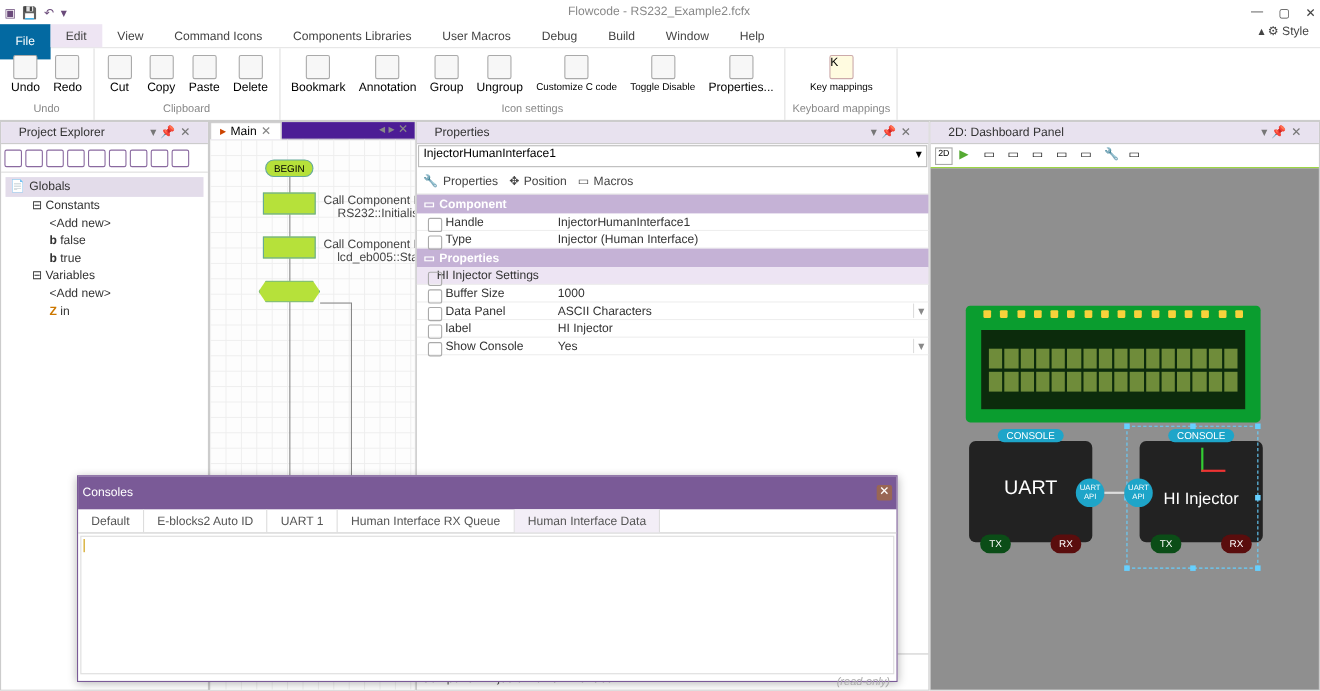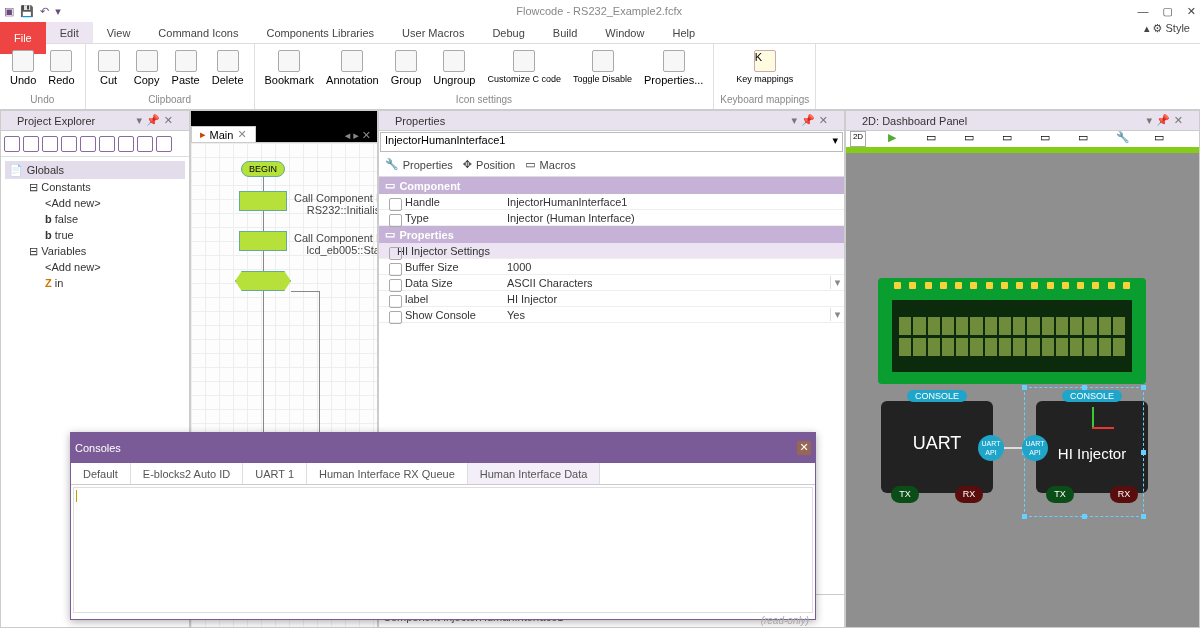--- a/index.html
+++ b/index.html
@@ -3,21 +3,21 @@
 <meta charset="utf-8">
 <style>
 *{margin:0;padding:0;box-sizing:border-box;font-family:"Segoe UI",Tahoma,sans-serif;font-size:11px}
 body{width:1200px;height:628px;background:#fff;overflow:hidden}
 .titlebar{height:22px;background:#fff;display:flex;align-items:center;padding:0 4px;color:#555}
 .titlebar .qat{display:flex;gap:6px;align-items:center}
 .titlebar .qat span{color:#6a4a7a}
 .titlebar .title{flex:1;text-align:center;color:#888}
 .titlebar .winbtns{display:flex;gap:14px;color:#444}
 .menubar{height:22px;background:#fff;display:flex;align-items:stretch;border-bottom:1px solid #ddd}
-.menubar .file{background:#ef4444;color:#fff;padding:16px 14px;display:flex;align-items:center}
+.menubar .file{background:#0369a1;color:#fff;padding:16px 14px;display:flex;align-items:center}
 .menubar .mitem{padding:0 14px;display:flex;align-items:center;color:#444}
 .menubar .mitem.active{background:#eee5f3}
 .menubar .style{margin-left:auto;padding:0 10px;color:#444}
 .ribbon{height:66px;background:#fff;display:flex;border-bottom:1px solid #ccc}
 .rgroup{display:flex;flex-direction:column;align-items:center;border-right:1px solid #e0e0e0;padding:2px 6px}
 .rgroup .btns{display:flex;gap:4px;flex:1;align-items:flex-start;padding-top:2px}
 .rbtn{display:flex;flex-direction:column;align-items:center;gap:2px;padding:2px 4px;min-width:34px}
 .rbtn .ic{width:22px;height:22px;border:1px solid #aaa;border-radius:2px;background:#f7f7f7}
 .rgroup .glabel{font-size:10px;color:#888;padding:2px 0}
 .mainarea{display:flex;height:518px;position:relative}
@@ -28,21 +28,21 @@
 .pe{width:190px;flex-shrink:0}
 .pe .tb{height:26px;border-bottom:1px solid #ddd;display:flex;align-items:center;gap:3px;padding:0 3px;flex-wrap:wrap}
 .pe .tb span{display:inline-block;width:16px;height:16px;border:1px solid #8a6aa0;border-radius:2px}
 .pe .tree{padding:4px;font-size:11px;color:#333;line-height:16px}
 .tree .sh{background:#e3dcea;padding:1px 4px;display:flex;align-items:center;gap:4px}
 .tree .it{padding-left:24px}
 .tree .it2{padding-left:40px}
 .bold{font-weight:bold}
 
 .fc{flex:1;display:flex;flex-direction:column;min-width:0}
-.fc .tabs{height:32px;display:flex;align-items:flex-end;border-bottom:1px solid #ccc;background:#000000}
+.fc .tabs{height:16px;display:flex;align-items:flex-start;border-bottom:1px solid #ccc;background:#4c1d95}
 .fc .tab{background:#fff;border:1px solid #ccc;border-bottom:none;padding:1px 8px;display:flex;align-items:center;gap:4px;font-size:11px}
 .fc .tab::before{content:"▸";color:#c40}
 .fc .canvas{flex:1;background:#fdfdfd;background-image:linear-gradient(#eee 1px,transparent 1px),linear-gradient(90deg,#eee 1px,transparent 1px);background-size:14px 14px;position:relative;overflow:hidden}
 .node{position:absolute;font-size:9px;text-align:center}
 .oval{width:44px;height:16px;background:#b6e13a;border:1px solid #6a9;border-radius:8px;line-height:14px}
 .box{width:48px;height:20px;background:#b6e13a;border:1px solid #6a9}
 .boxlbl{position:absolute;left:54px;top:0;white-space:nowrap;color:#444;font-size:9px}
 .loopshape{width:56px;height:20px;background:#b6e13a;border:1px solid #6a9;clip-path:polygon(12% 0,88% 0,100% 50%,88% 100%,12% 100%,0 50%)}
 .line{position:absolute;background:#888;width:1px}
 
@@ -53,21 +53,21 @@
 .propgrid{font-size:11px}
 .pgh{background:#c5b2d6;color:#fff;padding:2px 6px;font-weight:bold;display:flex;align-items:center;gap:4px}
 .pgrow{display:flex;border-bottom:1px solid #eee;height:16px;align-items:center}
 .pgk{width:128px;padding-left:26px;color:#333;position:relative}
 .pgk::before{content:"";position:absolute;left:10px;top:2px;width:11px;height:11px;border:1px solid #aaa;border-radius:2px}
 .pgv{flex:1;color:#333}
 .pgarrow{width:14px;text-align:center;color:#888;border-left:1px solid #ddd}
 .props .summary{font-family:monospace;font-size:10px;color:#555;border-top:1px solid #ccc;padding:4px;margin-top:auto}
 
 .dash{width:355px;flex-shrink:0}
-.dash .dtb{height:22px;border-bottom:6px solid #84cc16;display:flex;align-items:center;gap:22px;padding:0 4px}
+.dash .dtb{height:22px;border-bottom:1px solid #84cc16;display:flex;align-items:center;gap:6px;padding:0 4px}
 .dash .dtb span{display:inline-block;width:16px;height:16px}
 .dash .canvas2d{flex:1;background:#8f8f8f;position:relative}
 .lcd{position:absolute;left:32px;top:125px;width:268px;height:106px;background:#0a9d2f;border-radius:4px}
 .lcd .pins{position:absolute;top:4px;left:16px;right:16px;height:8px;display:flex;justify-content:space-between}
 .lcd .pins i{width:7px;height:7px;background:#f7d23b;border-radius:1px}
 .lcd .screen{position:absolute;left:14px;top:22px;right:14px;bottom:12px;background:#0c2b0c;display:flex;flex-direction:column;gap:3px;padding:7px;justify-content:center}
 .lcd .row{display:flex;gap:2px}
 .lcd .row i{flex:1;height:18px;background:#6f8c3a}
 .comp{position:absolute;width:112px;height:92px;background:#222;border-radius:6px}
 .comp .clabel{position:absolute;top:-11px;left:50%;transform:translateX(-50%);background:#1ea5c9;color:#fff;font-size:9px;padding:1px 8px;border-radius:8px}
@@ -299,21 +299,21 @@
         </div>
       <div class="pgh">▭ <span>Properties</span></div>
       <div class="pgrow" style="background:#ede4f3">
           <div class="pgk" style="padding-left:18px">HI Injector Settings</div>
         </div>
       <div class="pgrow">
           <div class="pgk">Buffer Size</div>
           <div class="pgv">1000</div>
         </div>
       <div class="pgrow">
-          <div class="pgk">Data Size</div>
+          <div class="pgk">Data Panel</div>
           <div class="pgv">ASCII Characters</div>
           <div class="pgarrow">▾</div>
         </div>
       <div class="pgrow">
           <div class="pgk">label</div>
           <div class="pgv">HI Injector</div>
         </div>
       <div class="pgrow">
           <div class="pgk">Show Console</div>
           <div class="pgv">Yes</div>

